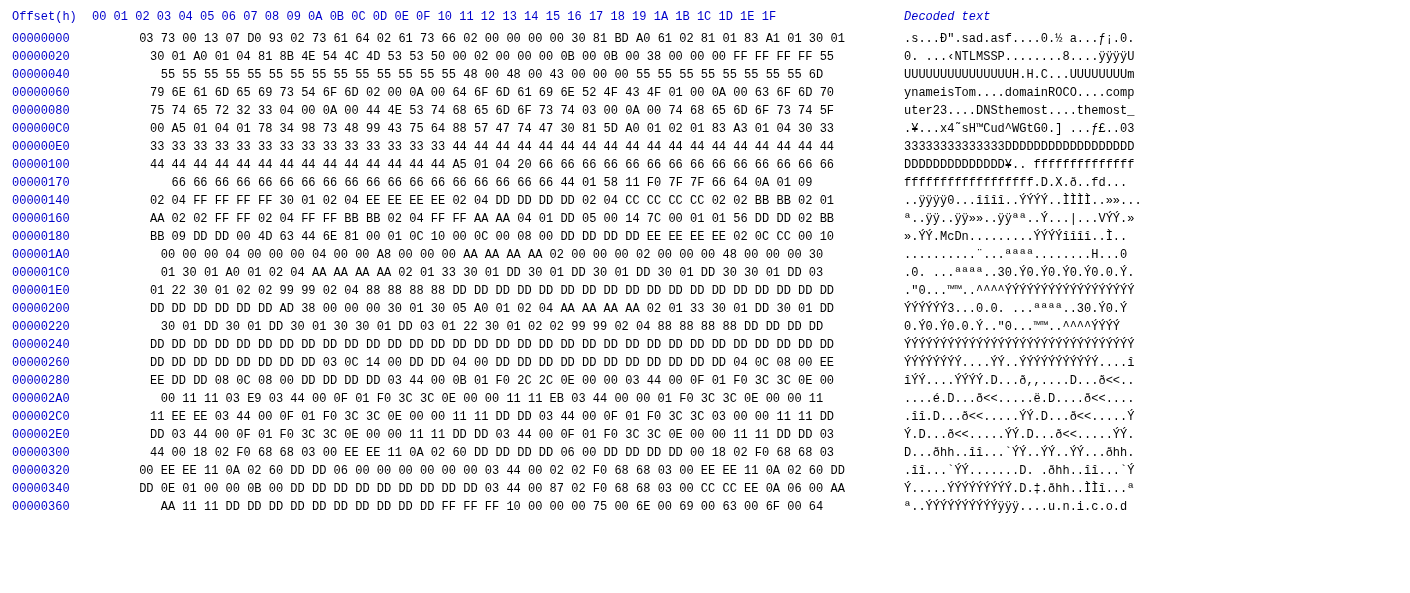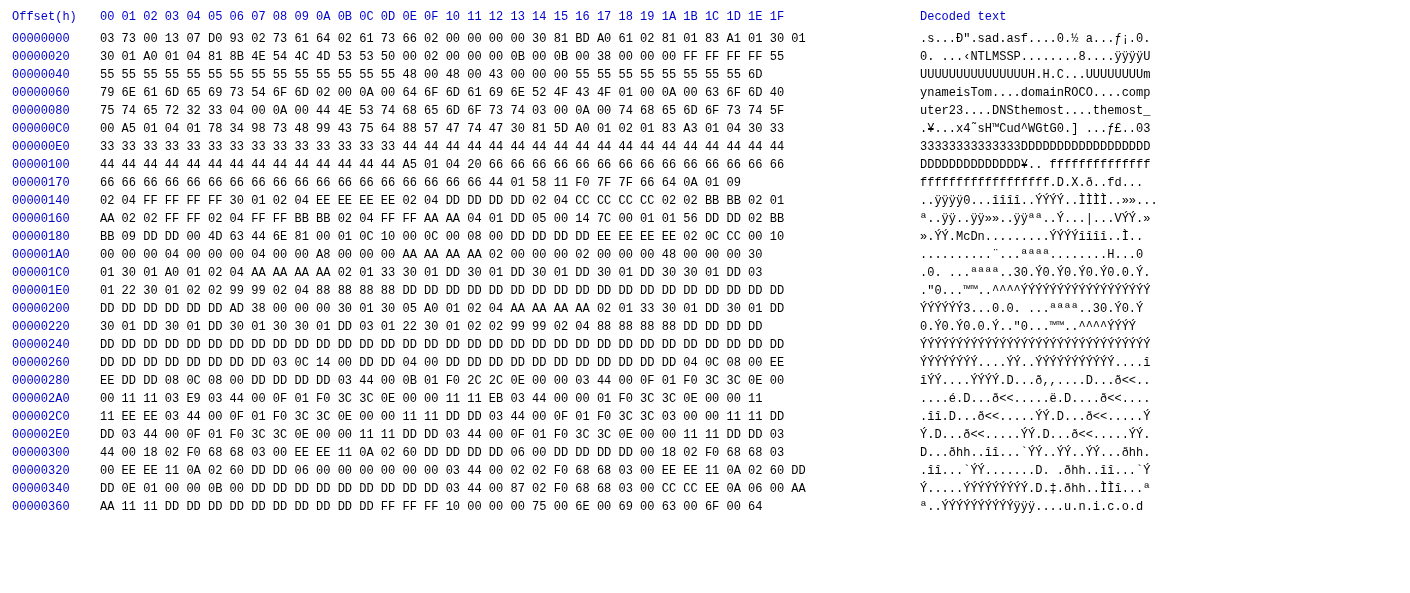--- a/index.html
+++ b/index.html
@@ -12,39 +12,39 @@
     color: #000;
     white-space: nowrap;
     overflow: hidden;
   }
   .header {
     color: #0000cc;
     margin-bottom: 4px;
   }
   .row {
     display: flex;
-    gap: 8px;
   }
   .offset {
     color: #0000cc;
     width: 80px;
     flex: 0 0 80px;
   }
   .hex {
     color: #000;
     width: 800px;
     flex: 0 0 800px;
+    text-align: center;
   }
   .decoded {
     color: #000;
     padding-left: 12px;
   }
   .hoff { width: 80px; flex:0 0 80px; }
   .hhex { width: 800px; flex:0 0 800px; }
-  .hdec { padding-left:12px; }
+  .hdec { padding-left:12px;font-style:italic; }
 </style>
 </head>
 <body>
 
 <div class="header row">
   <span class="hoff">Offset(h)</span>
   <span class="hhex">00 01 02 03 04 05 06 07 08 09 0A 0B 0C 0D 0E 0F 10 11 12 13 14 15 16 17 18 19 1A 1B 1C 1D 1E 1F</span>
   <span class="hdec">Decoded text</span>
 </div>
 
@@ -59,21 +59,21 @@
       <span class="hex">30 01 A0 01 04 81 8B 4E 54 4C 4D 53 53 50 00 02 00 00 00 0B 00 0B 00 38 00 00 00 FF FF FF FF 55</span>
       <span class="decoded">0. ...‹NTLMSSP........8....ÿÿÿÿU</span>
     </div>
     <div class="row">
       <span class="offset">00000040</span>
       <span class="hex">55 55 55 55 55 55 55 55 55 55 55 55 55 55 48 00 48 00 43 00 00 00 55 55 55 55 55 55 55 55 6D</span>
       <span class="decoded">UUUUUUUUUUUUUUUH.H.C...UUUUUUUUm</span>
     </div>
     <div class="row">
       <span class="offset">00000060</span>
-      <span class="hex">79 6E 61 6D 65 69 73 54 6F 6D 02 00 0A 00 64 6F 6D 61 69 6E 52 4F 43 4F 01 00 0A 00 63 6F 6D 40</span>
+      <span class="hex">79 6E 61 6D 65 69 73 54 6F 6D 02 00 0A 00 64 6F 6D 61 69 6E 52 4F 43 4F 01 00 0A 00 63 6F 6D 70</span>
       <span class="decoded">ynameisTom....domainROCO....comp</span>
     </div>
     <div class="row">
       <span class="offset">00000080</span>
       <span class="hex">75 74 65 72 32 33 04 00 0A 00 44 4E 53 74 68 65 6D 6F 73 74 03 00 0A 00 74 68 65 6D 6F 73 74 5F</span>
       <span class="decoded">uter23....DNSthemost....themost_</span>
     </div>
     <div class="row">
       <span class="offset">000000C0</span>
       <span class="hex">00 A5 01 04 01 78 34 98 73 48 99 43 75 64 88 57 47 74 47 30 81 5D A0 01 02 01 83 A3 01 04 30 33</span>

